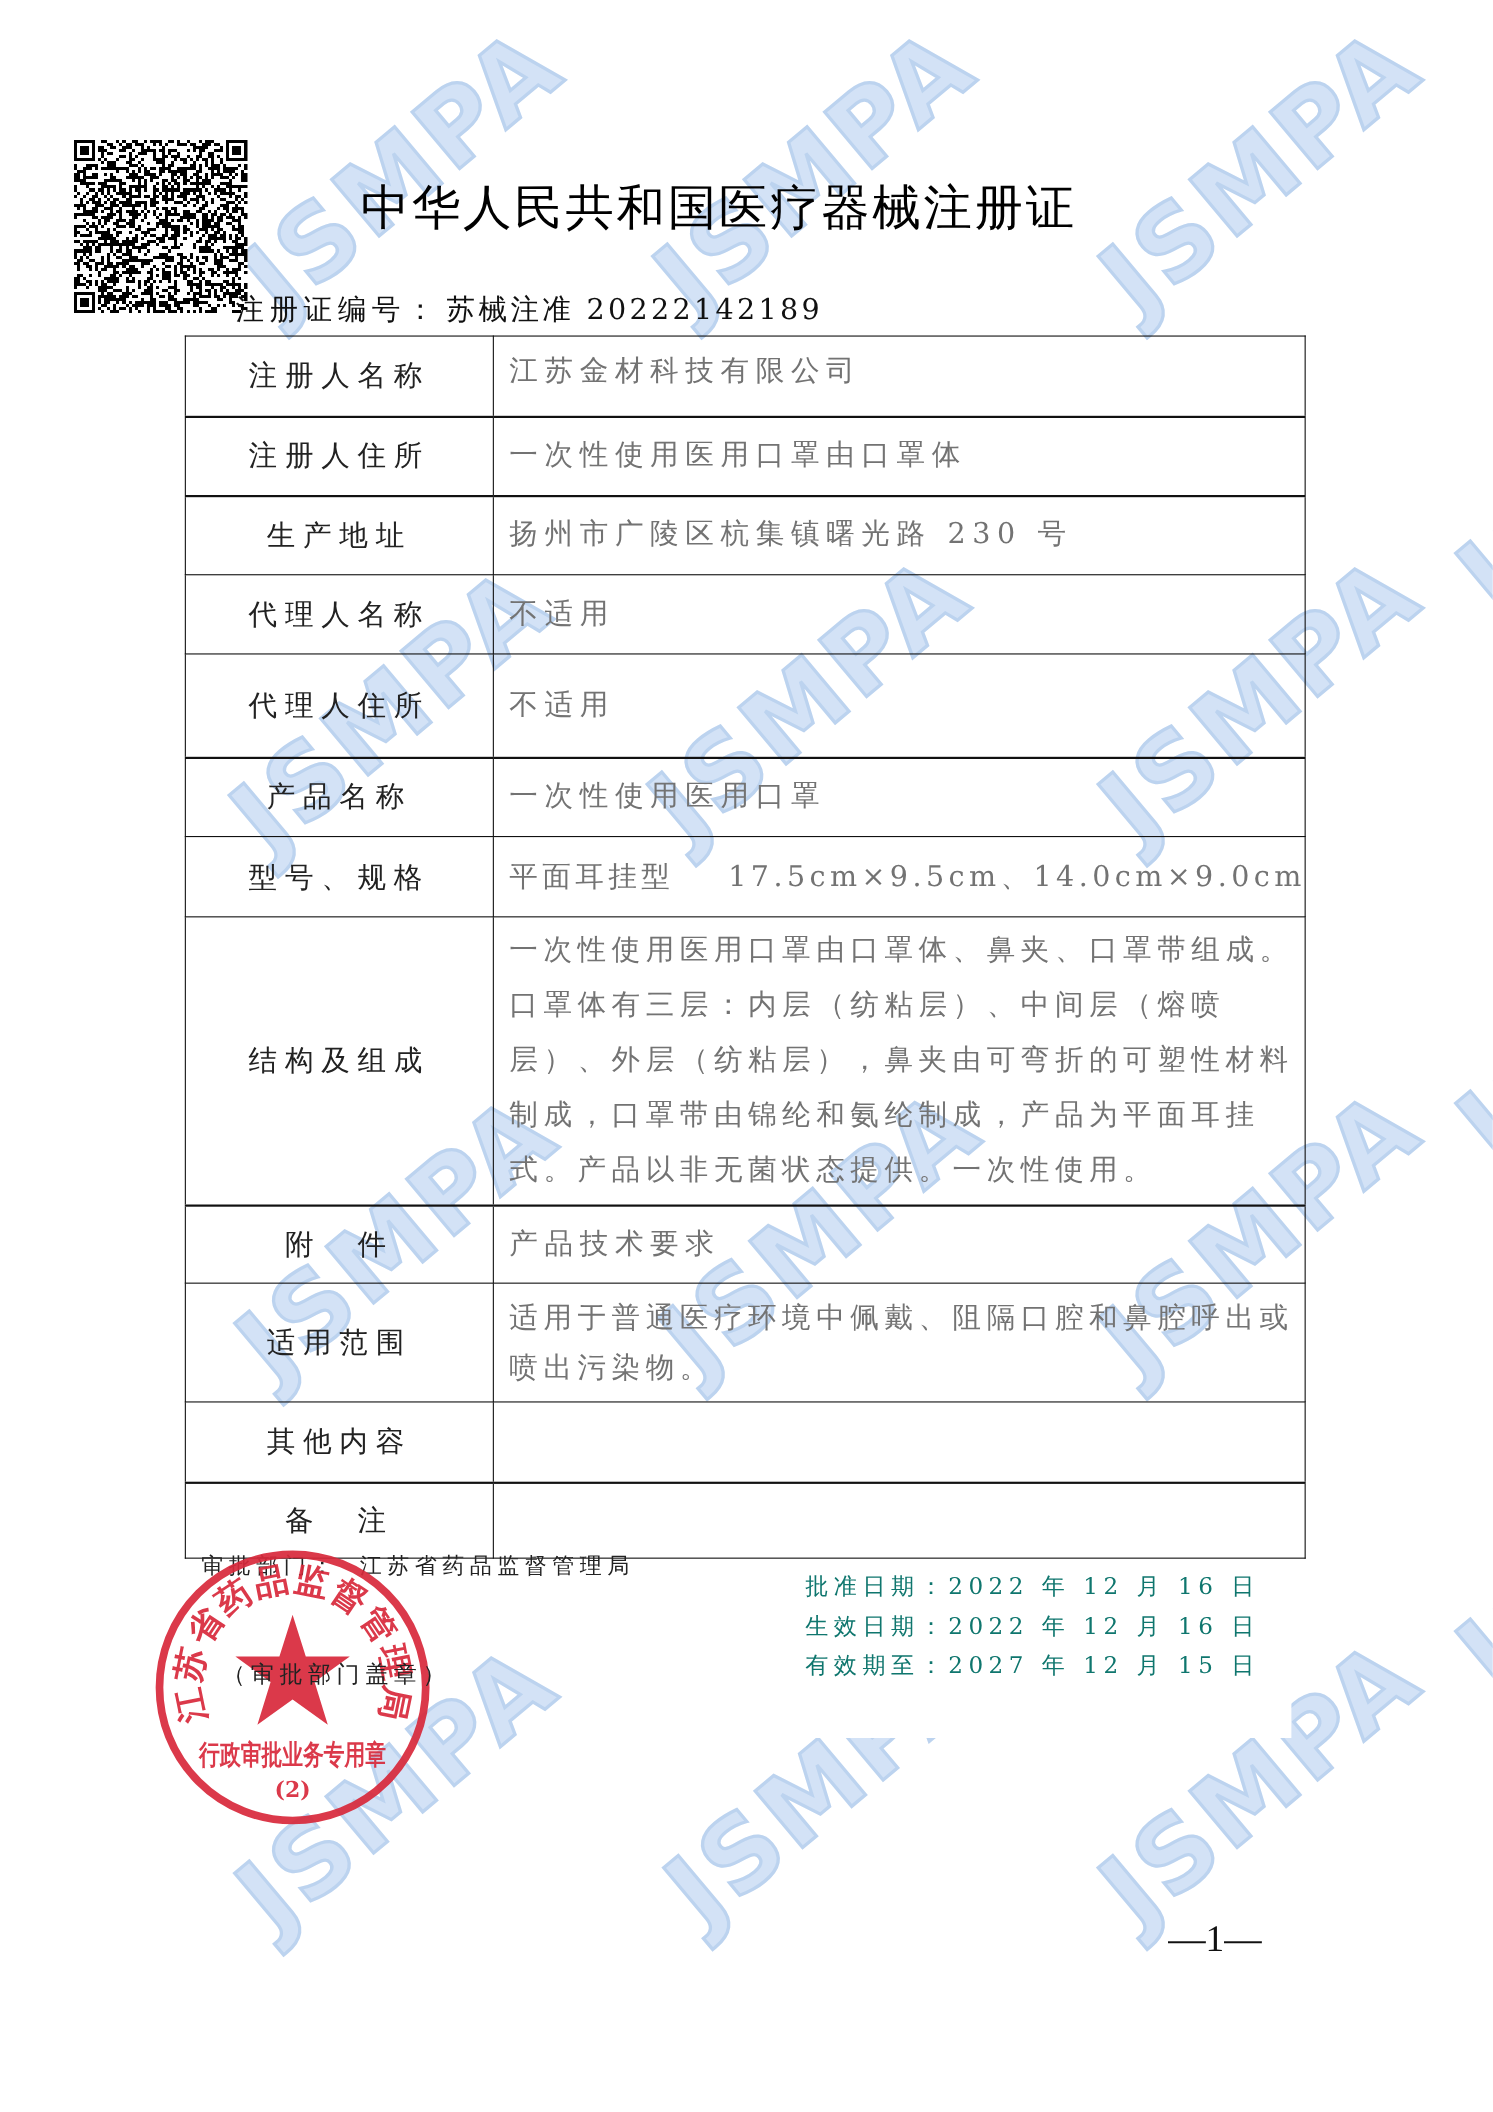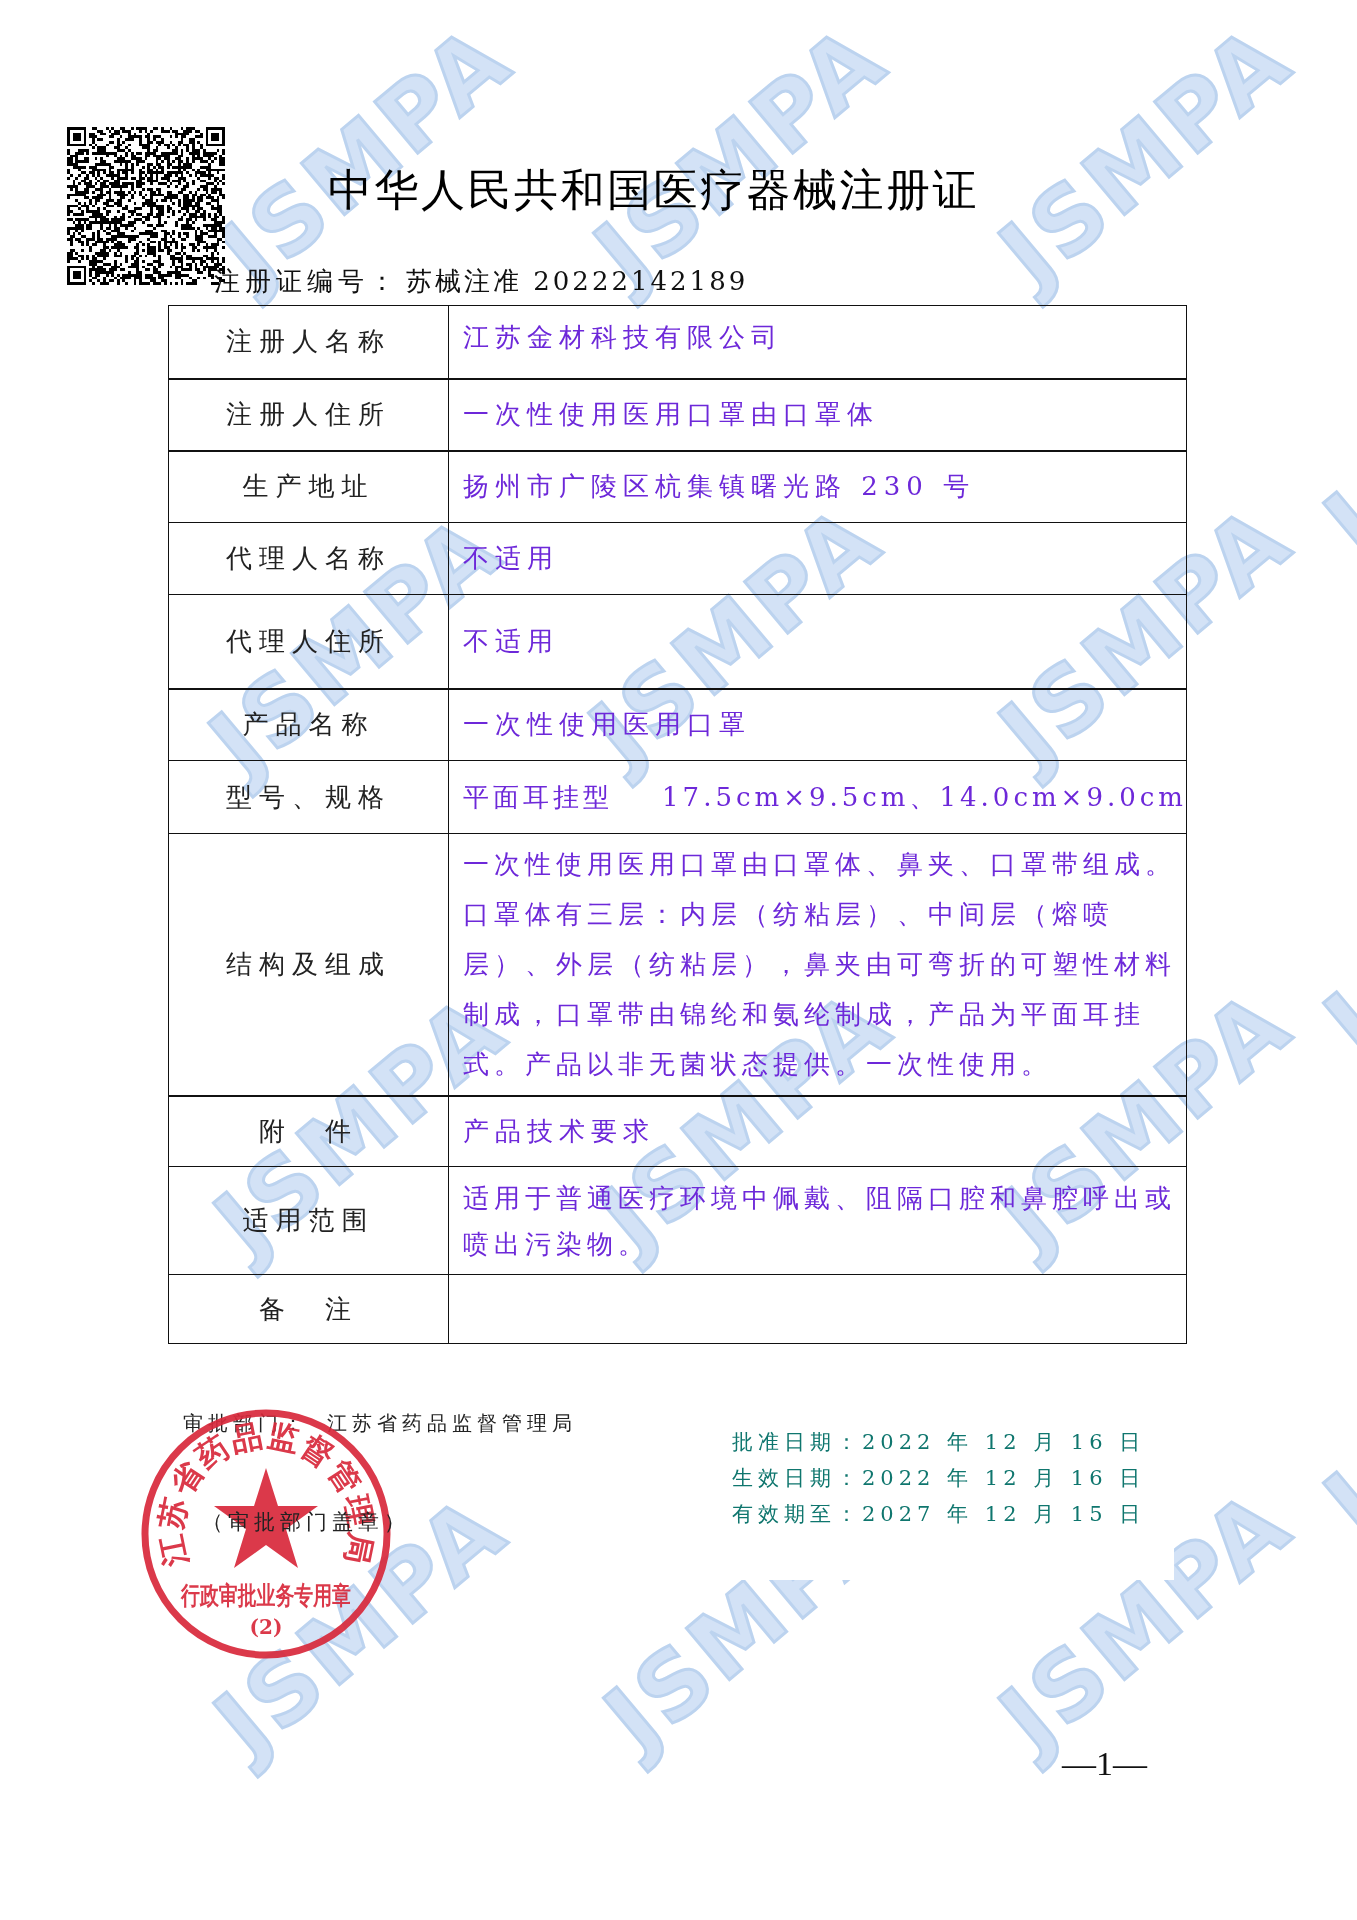--- a/index.html
+++ b/index.html
@@ -10,21 +10,21 @@
         font-size:92px; letter-spacing:4px; color:#d3e2f6; -webkit-text-stroke:3px #bcd3ef;
         transform-origin:center center; white-space:nowrap; line-height:1; }
   .qr { position:absolute; left:67px; top:127px; width:158px; height:158px; z-index:2; background:#fff; }
   .title { position:absolute; left:328px; top:160px; width:700px; font-family:"DejaVu Sans","Liberation Sans",sans-serif;
            font-size:44px; letter-spacing:2.5px; color:#000; z-index:2; line-height:60px; white-space:nowrap; }
   .regno { position:absolute; left:214px; top:264px; font-size:26px; letter-spacing:5px; z-index:2; white-space:nowrap; color:#111; }
   .regno .num { letter-spacing:3px; margin-left:6px;margin-top:16px; }
   table.cert { position:absolute; left:168px; top:305px; width:1019px; border-collapse:collapse; z-index:2; table-layout:fixed; }
   table.cert td { border:1.5px solid #111; padding:0; vertical-align:middle; }
   table.cert td.lbl { width:279px; text-align:center; font-size:26px; letter-spacing:7px; color:#222; }
-  table.cert td.val { padding-left:14px; padding-right:10px; font-size:26px; letter-spacing:6px; color:#6d28d9; line-height:51px; }
+  table.cert td.val { padding-left:14px; padding-right:10px; font-size:26px; letter-spacing:6px; color:#737373; line-height:51px; }
   table.cert tr.thick td { border-bottom-width:2.5px; }
   .approval { position:absolute; left:183px; top:1410px; font-size:20px; letter-spacing:5px; z-index:2; white-space:nowrap; color:#222; }
   .approval .org { position:absolute; left:144px; top:0; }
   .seal-note { position:absolute; left:202px; top:1508px; font-size:21px; letter-spacing:5px; z-index:4; white-space:nowrap; color:#222; }
   .seal { position:absolute; left:138px; top:1406px; width:256px; height:256px; z-index:3; opacity:0.92; }
   .datebox { position:absolute; left:712px; top:1398px; width:462px; height:182px; background:#fff; z-index:1; }
   .dates { position:absolute; left:732px; top:1424px; z-index:2; font-size:21px; letter-spacing:5px; color:#0f766e; }
   .dates div { height:36px; line-height:36px; white-space:nowrap; }
   .pagenum { position:absolute; left:1062px; top:1745px; font-size:34px; z-index:2; font-family:"Liberation Serif","DejaVu Serif",serif; white-space:nowrap; }
 </style>
@@ -101,20 +101,24 @@
     <td class="val" style="line-height:50px;letter-spacing:5px;">一次性使用医用口罩由口罩体、鼻夹、口罩带组成。口罩体有三层：内层（纺粘层）、中间层（熔喷层）、外层（纺粘层），鼻夹由可弯折的可塑性材料制成，口罩带由锦纶和氨纶制成，产品为平面耳挂式。产品以非无菌状态提供。一次性使用。</td>
   </tr>
   <tr style="height:71px">
     <td class="lbl">附　件</td>
     <td class="val">产品技术要求</td>
   </tr>
   <tr style="height:108px">
     <td class="lbl">适用范围</td>
     <td class="val" style="line-height:46px;letter-spacing:5px;">适用于普通医疗环境中佩戴、阻隔口腔和鼻腔呼出或喷出污染物。</td>
   </tr>
+  <tr class="thick" style="height:73px">
+    <td class="lbl">其他内容</td>
+    <td class="val"></td>
+  </tr>
   <tr style="height:69px">
     <td class="lbl">备　注</td>
     <td class="val"></td>
   </tr>
 </tbody>
   </table>
 
 <div class="approval">
   <span>审批部门：</span>
   <span class="org">江苏省药品监督管理局</span>

